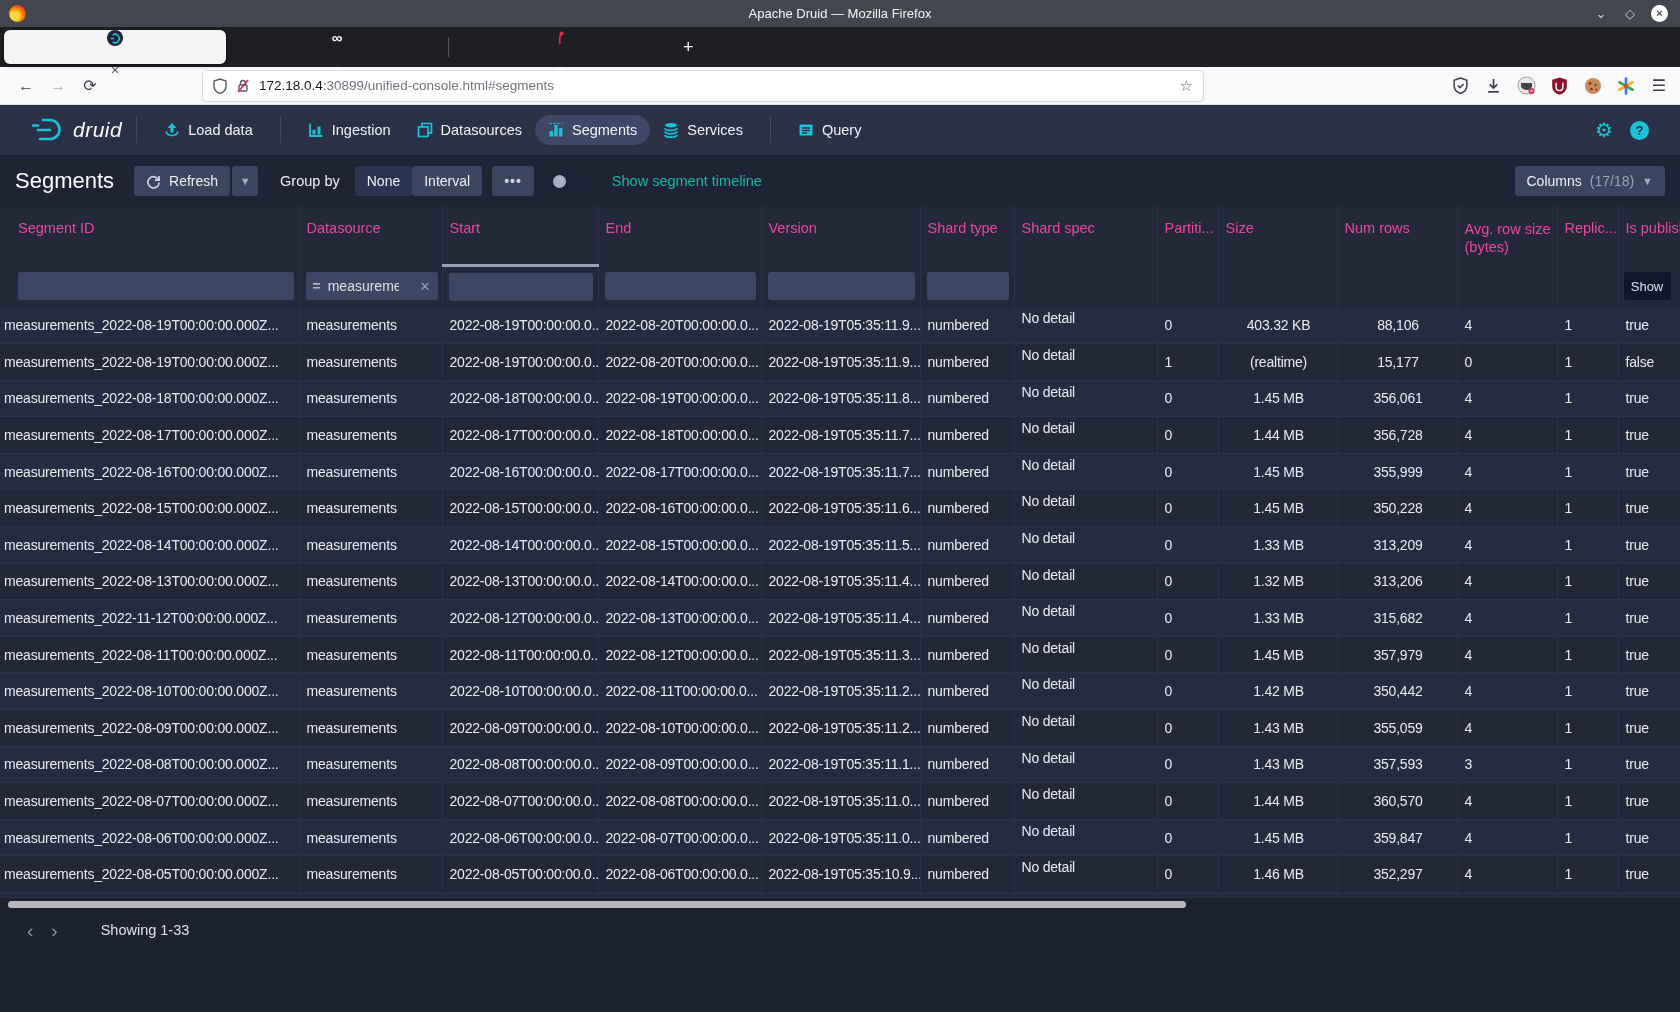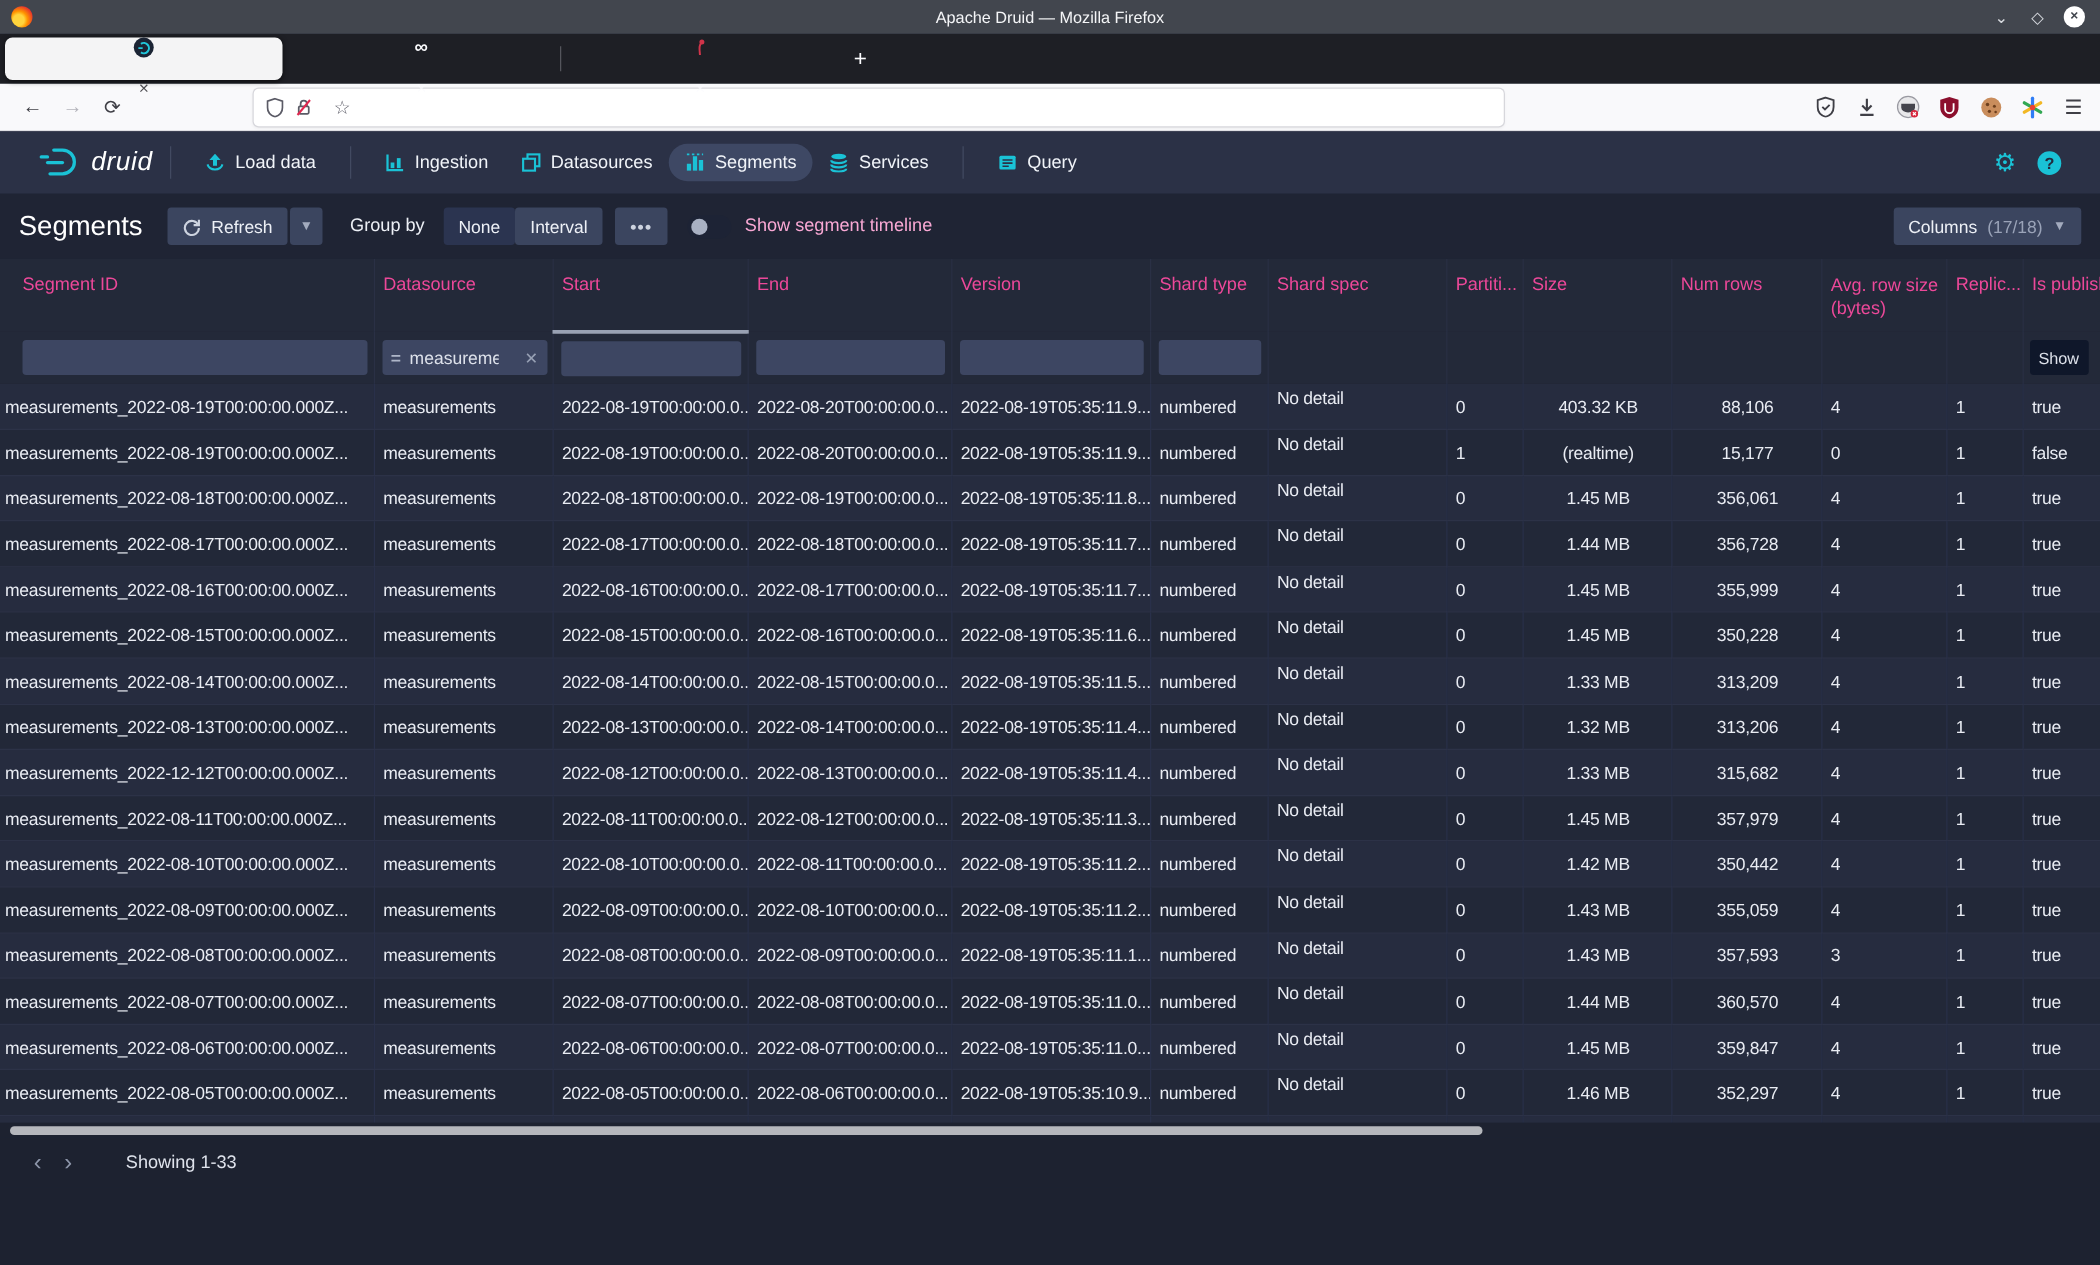--- a/index.html
+++ b/index.html
@@ -57,21 +57,21 @@
   .btn { background:#3b455f; color:#edf0f6; height:30px; border-radius:3px; padding:0 12px; font-size:14px;
          display:inline-flex; align-items:center; gap:8px; cursor:pointer; white-space:nowrap; }
   .btn .caret, .caret { color:#a3abbe; font-size:11px; }
   .btn-caret { width:26px; padding:0; justify-content:center; margin-left:2px; }
   .btn.pressed { background:#2b3450; }
   .group-label { color:#edf0f6; font-size:14.5px; margin:0 15px 0 22px; }
   .seg-group { display:flex; }
   .more-btn { margin-left:10px; letter-spacing:1px; font-weight:bold; color:#cdd3df; }
   .switch { width:35px; height:19px; border-radius:10px; background:#1d2335; margin:0 11px 0 16px; position:relative; cursor:pointer; }
   .switch .knob { position:absolute; left:3px; top:3px; width:13px; height:13px; border-radius:50%; background:#a9b1c3; }
-  .switch-label { color:#f9a8d4; font-size:14.5px; }
+  .switch-label { color:#14b8a6; font-size:14.5px;margin-left:16px; }
   .columns-btn { margin-left:auto; }
   .columns-btn .count { color:#9aa3b8; }
 
   
   .table-zone { height:691px; overflow:hidden; position:relative; background:#212737; }
   table { border-collapse:collapse; table-layout:fixed; width:1738px; }
   th { height:58px; vertical-align:top; padding:13px 6px 0 7px; text-align:left; font-weight:400;
        color:#ec4899; font-size:14.5px; border-right:1px solid #2a3045; background:#232939; overflow:hidden; white-space:nowrap; cursor:pointer; }
   th.c1 { padding-left:18px; }
   th.wrap { white-space:normal; line-height:1.25; }
@@ -156,20 +156,21 @@
           <path d="M7 1 L13 3 V8 C13 12 10 14.5 7 15.5 C4 14.5 1 12 1 8 V3 Z" fill="none" stroke="#5b5b66" stroke-width="1.4"></path>
         </svg>
     </span>
     <span class="site-icon">
       <svg class="icon-svg" width="14" height="16" viewBox="0 0 14 16">
           <rect x="3" y="7" width="8" height="6" rx="1" fill="none" stroke="#5b5b66" stroke-width="1.4"></rect>
           <path d="M4.5 7 V5 a2.5 2.5 0 0 1 5 0 V7" fill="none" stroke="#5b5b66" stroke-width="1.4"></path>
           <path d="M2 14 L12 2" stroke="#e22850" stroke-width="1.6"></path>
         </svg>
     </span>
+    <span class="url-text"><span class="host">172.18.0.4</span><span>:30899/unified-console.html#segments</span></span>
     <span class="star">☆</span>
   </div>
   <div class="ext-icons">
     <span class="ext">
       <svg class="icon-svg" width="15" height="17" viewBox="0 0 14 16">
           <path d="M7 1 L13 3 V8 C13 12 10 14.5 7 15.5 C4 14.5 1 12 1 8 V3 Z" fill="none" stroke="#3f3f46" stroke-width="1.4"></path>
           <path d="M4.5 8 l2 2 l3.5 -3.5" fill="none" stroke="#3f3f46" stroke-width="1.4"></path>
         </svg>
     </span>
     <span class="ext">
@@ -511,21 +512,21 @@
           <td class="">numbered</td>
           <td class="top">No detail</td>
           <td class="">0</td>
           <td class="center ">1.32 MB</td>
           <td class="center ">313,206</td>
           <td class="">4</td>
           <td class="">1</td>
           <td class="">true</td>
         </tr>
         <tr class="odd">
-          <td class="c1 ">measurements_2022-12-12T00:00:00.000Z...</td>
+          <td class="c1 ">measurements_2022-11-12T00:00:00.000Z...</td>
           <td class="">measurements</td>
           <td class="">2022-08-12T00:00:00.0...</td>
           <td class="">2022-08-13T00:00:00.0...</td>
           <td class="">2022-08-19T05:35:11.4...</td>
           <td class="">numbered</td>
           <td class="top">No detail</td>
           <td class="">0</td>
           <td class="center ">1.33 MB</td>
           <td class="center ">315,682</td>
           <td class="">4</td>

